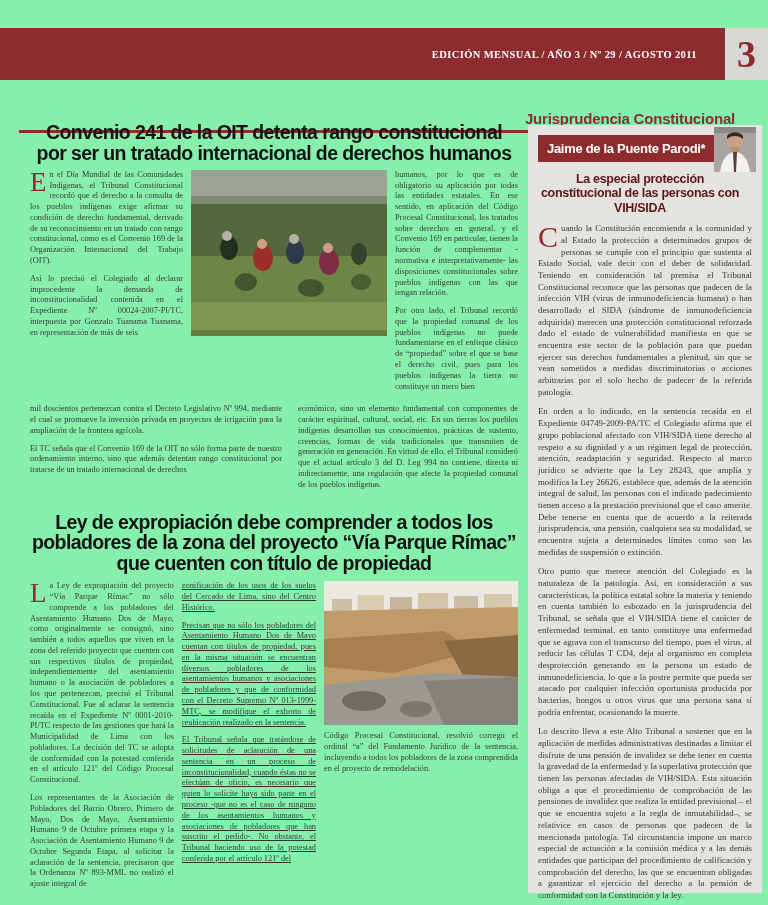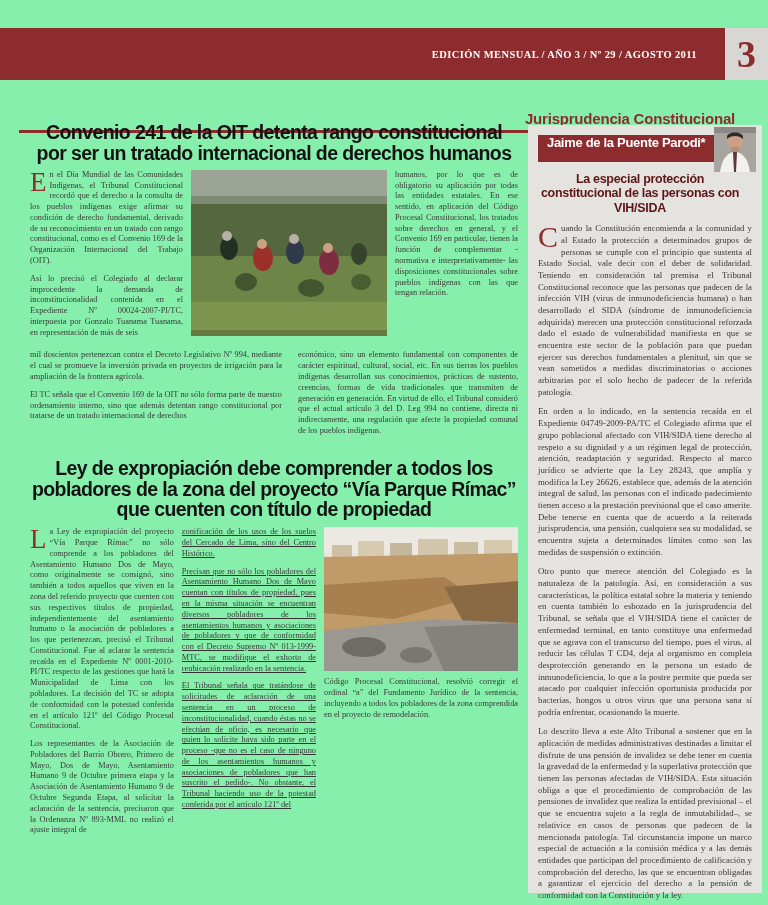--- a/index.html
+++ b/index.html
@@ -54,21 +54,21 @@
   .a2-c3 { width:194px; display:flex; flex-direction:column; }
   .a2-photo { width:194px; height:144px; margin-bottom:6px; }
   .photo-frame { display:block; }
   
   .sidebar {
     position:absolute; top:125px; left:528px; width:234px; height:768px;
     background:#e5e3e0; padding:8px 10px 6px 10px;
   }
   .sb-titlebar {
     position:relative; background:#8c2c2e; height:27px; margin:2px 0 10px 0;
-    display:flex; align-items:flex-start; padding-left:9px;
+    display:flex; align-items:center; padding-left:9px;
   }
   .sb-author {
     color:#ffffff; font-family:"Liberation Sans", sans-serif; font-weight:bold;
     font-size:13px; letter-spacing:-0.3px;
   }
   .sb-headshot { position:absolute; right:-4px; top:-8px; width:42px; height:45px; }
   .sb-heading {
     color:#5d1517; font-family:"Liberation Sans", sans-serif; font-weight:bold;
     font-size:12.5px; line-height:1.15; text-align:center; letter-spacing:-0.3px;
     margin:0 12px 8px 2px;
@@ -122,20 +122,21 @@
           <ellipse cx="137" cy="78" rx="5" ry="5" fill="#caa183"></ellipse>
           <ellipse cx="168" cy="84" rx="8" ry="11" fill="#37422c"></ellipse>
           <ellipse cx="55" cy="112" rx="11" ry="9" fill="#42552f"></ellipse>
           <ellipse cx="120" cy="118" rx="13" ry="9" fill="#42552f"></ellipse>
           <ellipse cx="170" cy="112" rx="10" ry="8" fill="#4a5e33"></ellipse>
           <rect y="160" width="196" height="6" fill="#66793f"></rect>
         </svg>
       </div>
       <div class="a1-c3">
         <p class="body">humanos, por lo que es de obligatorio su aplicación por todas las entidades estatales. En ese sentido, en aplicación del Código Procesal Constitucional, los tratados sobre derechos en general, y el Convenio 169 en particular, tienen la función de complementar -normativa e interpretativamente- las disposiciones constitucionales sobre pueblos indígenas con las que tengan relación.</p>
+        <p class="body">Por otro lado, el Tribunal recordó que la propiedad comunal de los pueblos indígenas no puede fundamentarse en el enfoque clásico de “propiedad” sobre el que se base el derecho civil, pues para los pueblos indígenas la tierra no constituye un mero bien</p>
       </div>
     </div>
 
     <div class="a1-row2">
       <div class="a1-b1">
         <p class="body">mil doscientos pertenezcan contra el Decreto Legislativo Nº 994, mediante el cual se promueve la inversión privada en proyectos de irrigación para la ampliación de la frontera agrícola.</p>
         <p class="body">El TC señala que el Convenio 169 de la OIT no sólo forma parte de nuestro ordenamiento interno, sino que además detentan rango constitucional por tratarse de un tratado internacional de derechos</p>
       </div>
       <div class="a1-b2">
         <p class="body">económico, sino un elemento fundamental con componentes de carácter espiritual, cultural, social, etc. En sus tierras los pueblos indígenas desarrollan sus conocimientos, prácticas de sustento, creencias, formas de vida tradicionales que transmiten de generación en generación. En virtud de ello, el Tribunal consideró que el actual artículo 3 del D. Leg 994 no contiene, directa ni indirectamente, una regulación que afecte la propiedad comunal de los pueblos indígenas.</p>

